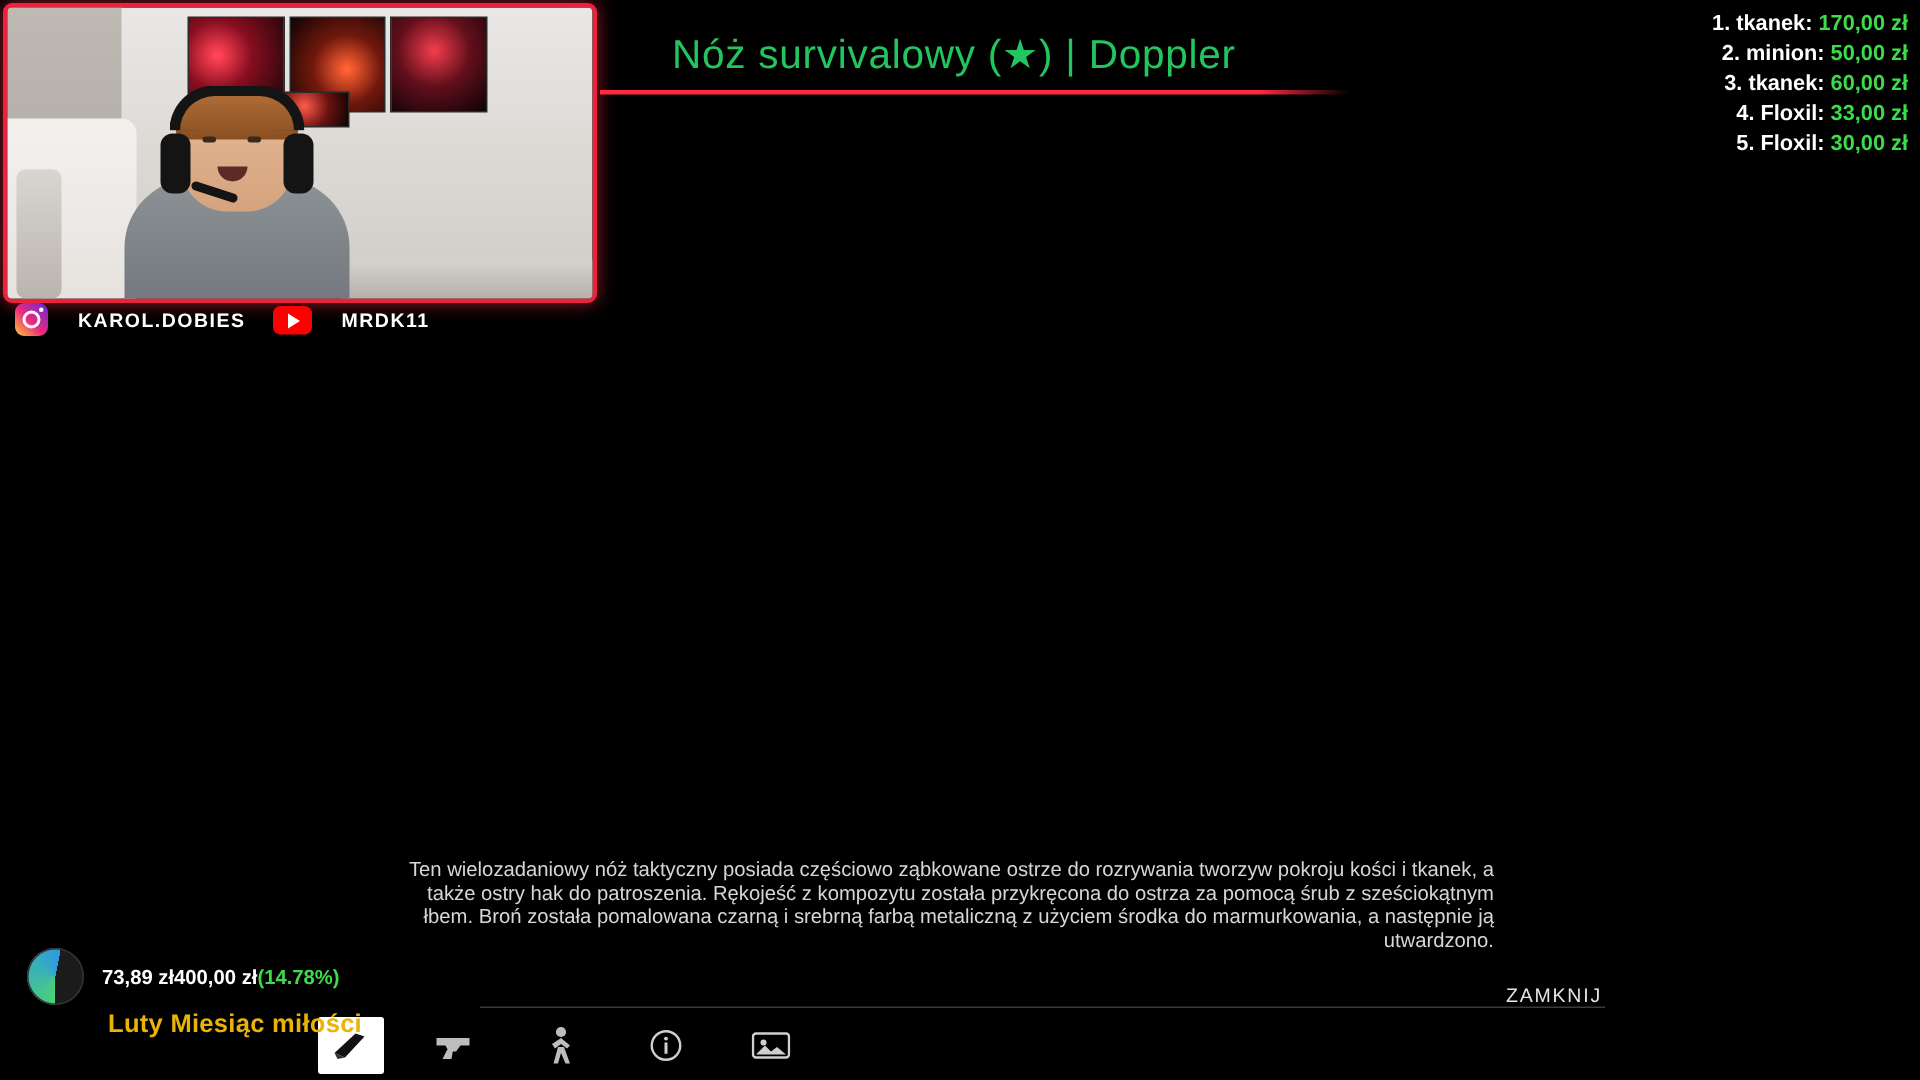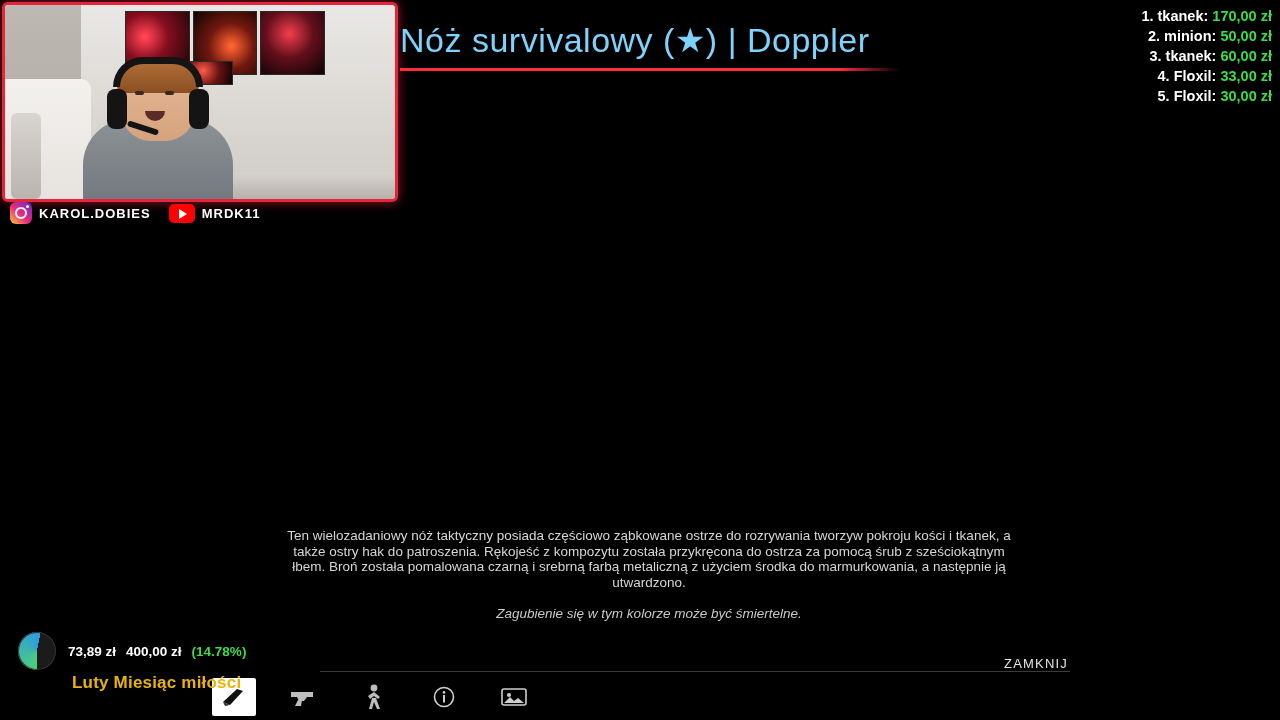--- a/index.html
+++ b/index.html
@@ -193,21 +193,21 @@
     position: absolute;
     left: 10px;
     top: 202px;
     display: flex;
     align-items: center;
     gap: 18px;
   }
   .social {
     display: flex;
     align-items: center;
-    gap: 7px;
+    gap: 20px;
     text-align: right;
   }
   .social-label {
     font-size: 13px;
     font-weight: 700;
     letter-spacing: 1px;
     color: #fff;
     text-shadow: 0 1px 2px #000;
   }
   .ig-icon {
@@ -251,26 +251,27 @@
   }
 
   
   .title-block {
     position: absolute;
     left: 400px;
     top: 20px;
     width: 502px;
   }
   .item-title {
-    font-size: 34px;
+    font-size: 27px;
     font-weight: 400;
     letter-spacing: 0.5px;
-    color: #7dd3fc;
+    color: #22c55e;
     white-space: nowrap;
     text-shadow: 0 2px 4px #000;
+    margin-left: 48px;
   }
   .title-underline {
     margin-top: 8px;
     height: 3px;
     width: 500px;
     background: linear-gradient(90deg, #ff2b3e 0%, #ff2b3e 88%, rgba(255,43,62,0) 100%);
   }
 
   
   .ranking {
@@ -283,27 +284,26 @@
     font-weight: 700;
   }
   .rank-row { white-space: nowrap; }
   .rank-name { color: #ffffff; }
   .rank-amount { color: #3ddc4a; text-align: right; }
 
   
   .description {
     position: absolute;
     left: 264px;
-    top: 528px;
+    top: 572px;
     width: 732px;
     font-size: 13.5px;
     line-height: 15.6px;
     color: #d6d6d6;
-    text-align: center;
-    margin-left: 19px;
+    text-align: right;
   }
   .desc-flavor {
     margin-top: 16px;
     font-style: italic;
     color: #c9c9c9;
   }
 
   
   .bottom-divider {
     position: absolute;
@@ -362,21 +362,21 @@
     border-radius: 50%;
     background: conic-gradient(from 180deg, #4bd07a 0%, #2e9be0 53%, #1b1b1b 53%, #1b1b1b 100%);
     box-shadow: inset 0 0 0 1px #333;
   }
   .goal-amounts {
     font-size: 13.5px;
     font-weight: 700;
     color: #ffffff;
     display: flex;
     align-items: baseline;
-    gap: 10px;
+    gap: 0;
   }
   .goal-pct { color: #3ddc4a; }
   .goal-title {
     position: absolute;
     left: 72px;
     top: 673px;
     font-size: 17px;
     font-weight: 700;
     color: #eab308;
     letter-spacing: 0.2px;
@@ -452,21 +452,20 @@
   </div>
   <div class="rank-row">
     <span class="rank-name">5.</span>
     <span class="rank-name">Floxil:</span>
     <span class="rank-amount">30,00 zł</span>
   </div>
 </div>
 
 <div class="description">
   <div>Ten wielozadaniowy nóż taktyczny posiada częściowo ząbkowane ostrze do rozrywania tworzyw pokroju kości i tkanek, a także ostry hak do patroszenia. Rękojeść z kompozytu została przykręcona do ostrza za pomocą śrub z sześciokątnym łbem. Broń została pomalowana czarną i srebrną farbą metaliczną z użyciem środka do marmurkowania, a następnie ją utwardzono.</div>
-  <div class="desc-flavor">Zagubienie się w tym kolorze może być śmiertelne.</div>
 </div>
 
 <div class="bottom-divider"></div>
 
 <div class="toolbar">
   <div class="tool-btn selected">
     <svg width="26" height="22" viewBox="0 0 26 22">
       <path d="M2 16 L16 3 L22 5 L9 19 Z" fill="#111"></path>
       <path d="M9 19 L4 20 L2 16 Z" fill="#333"></path>
     </svg>

